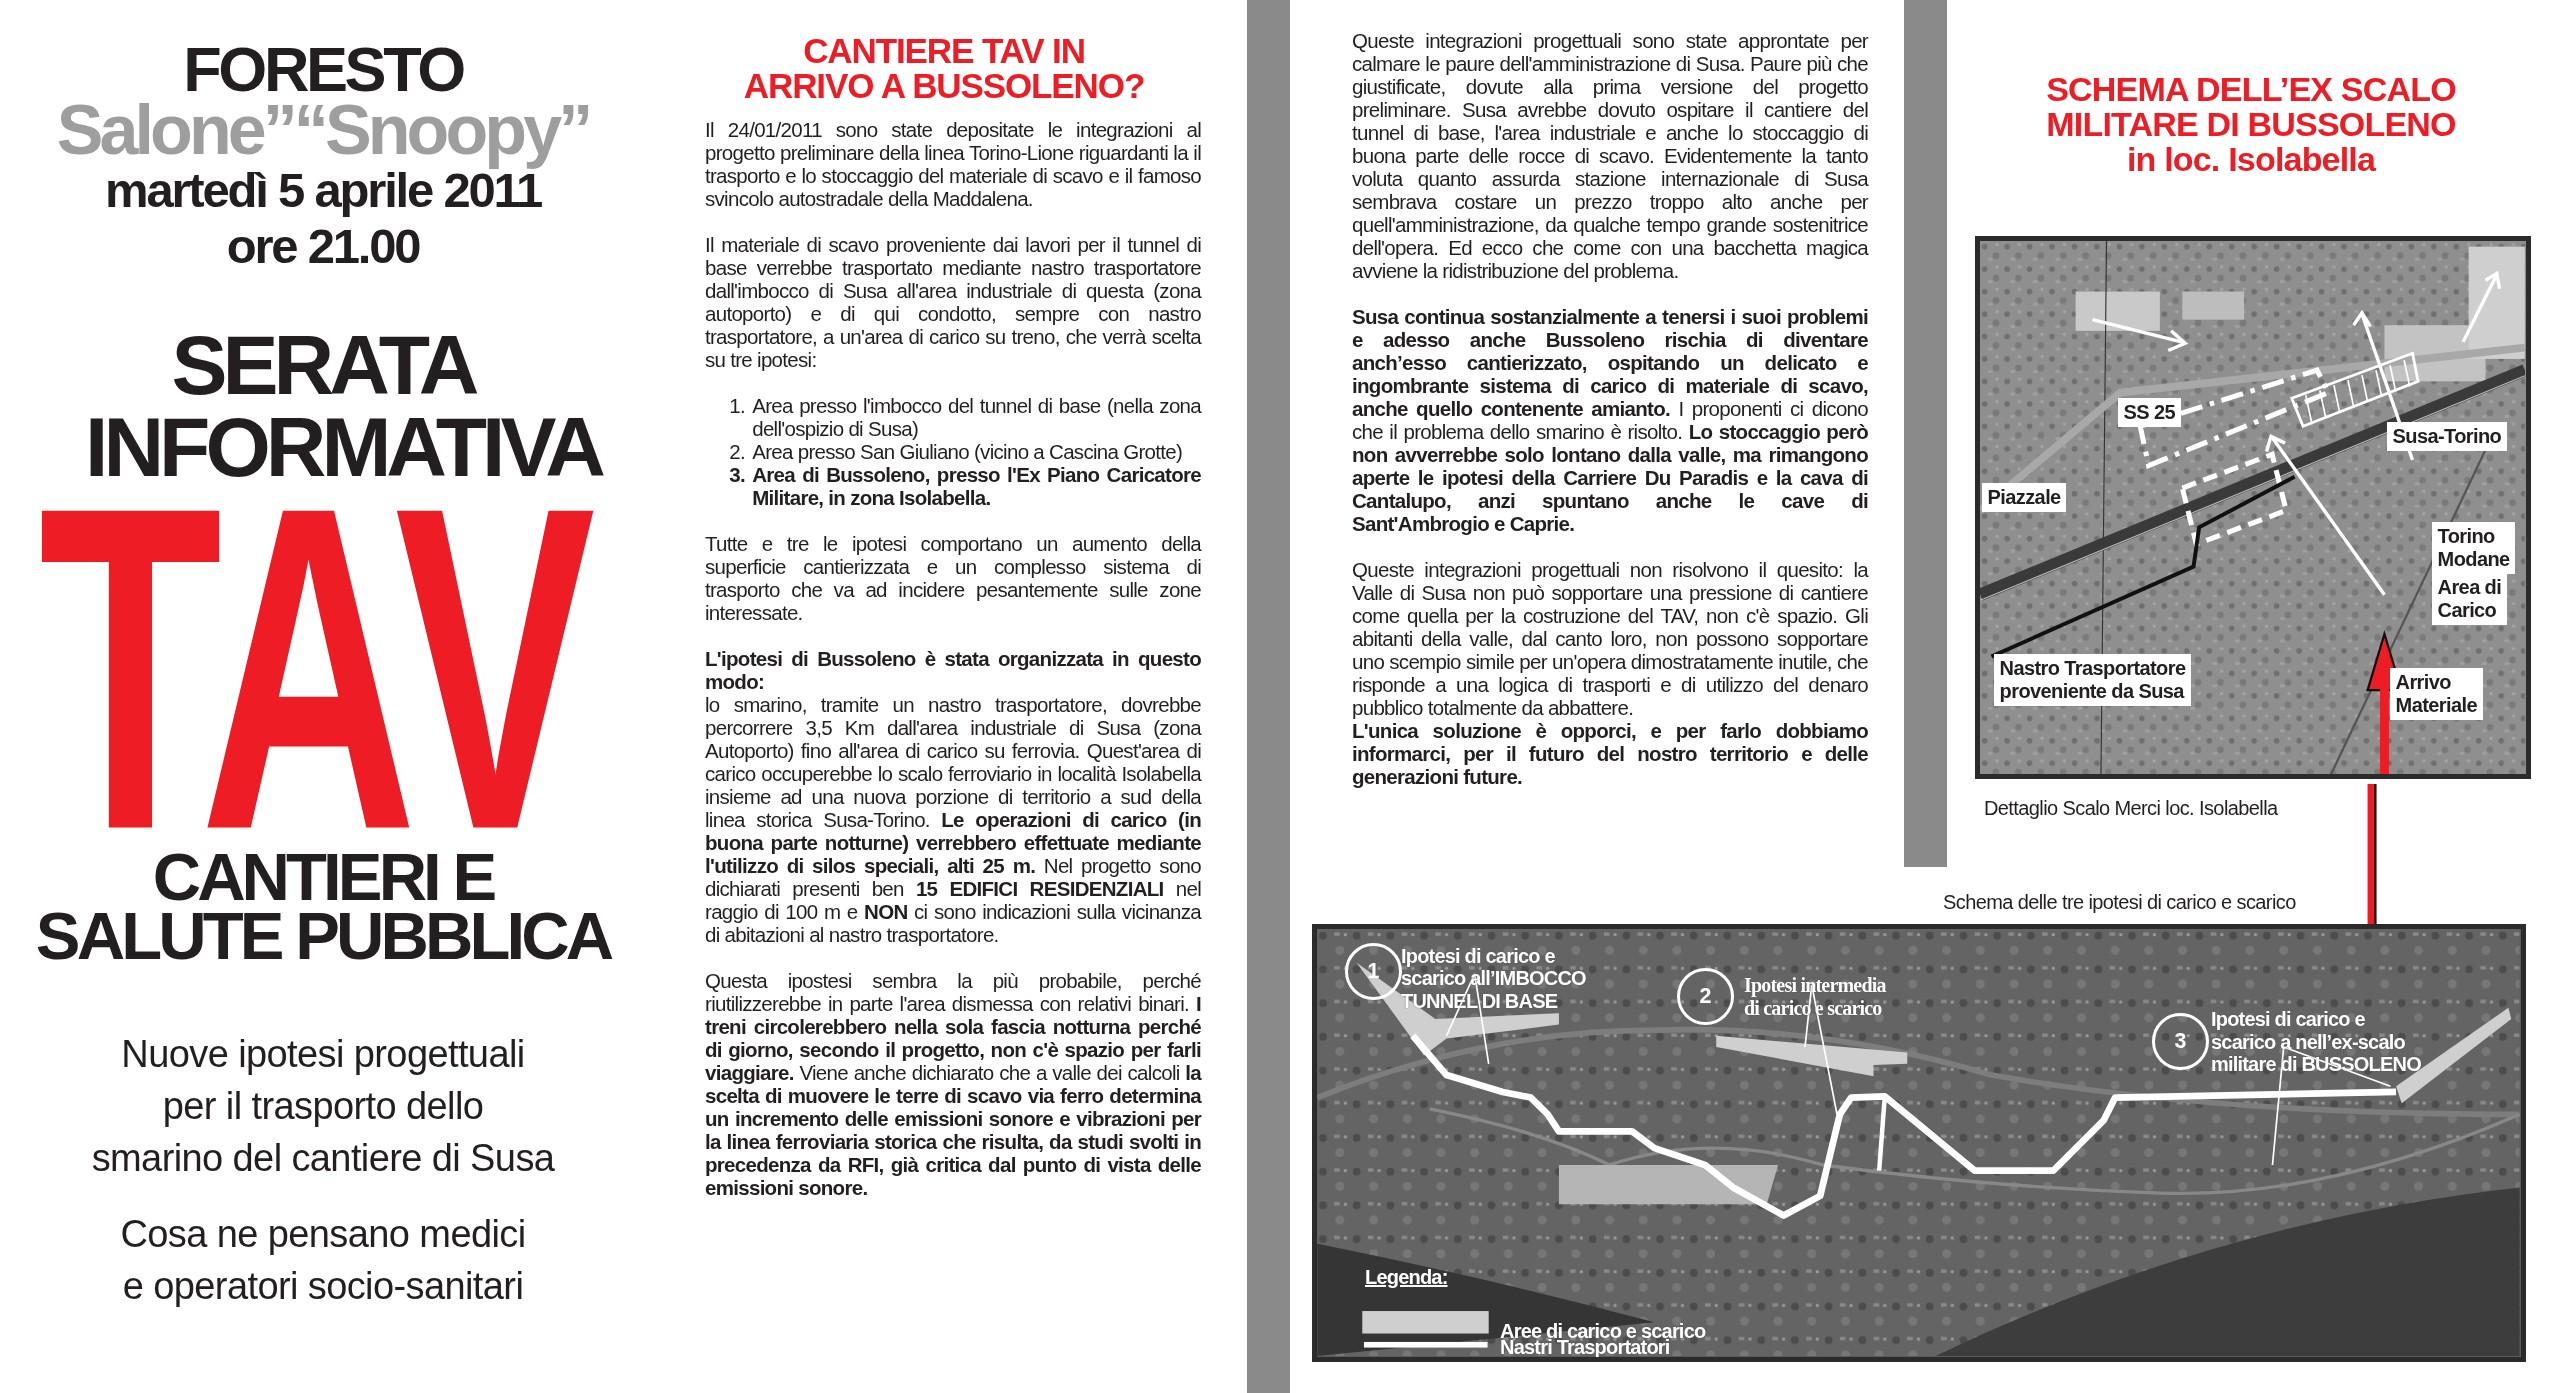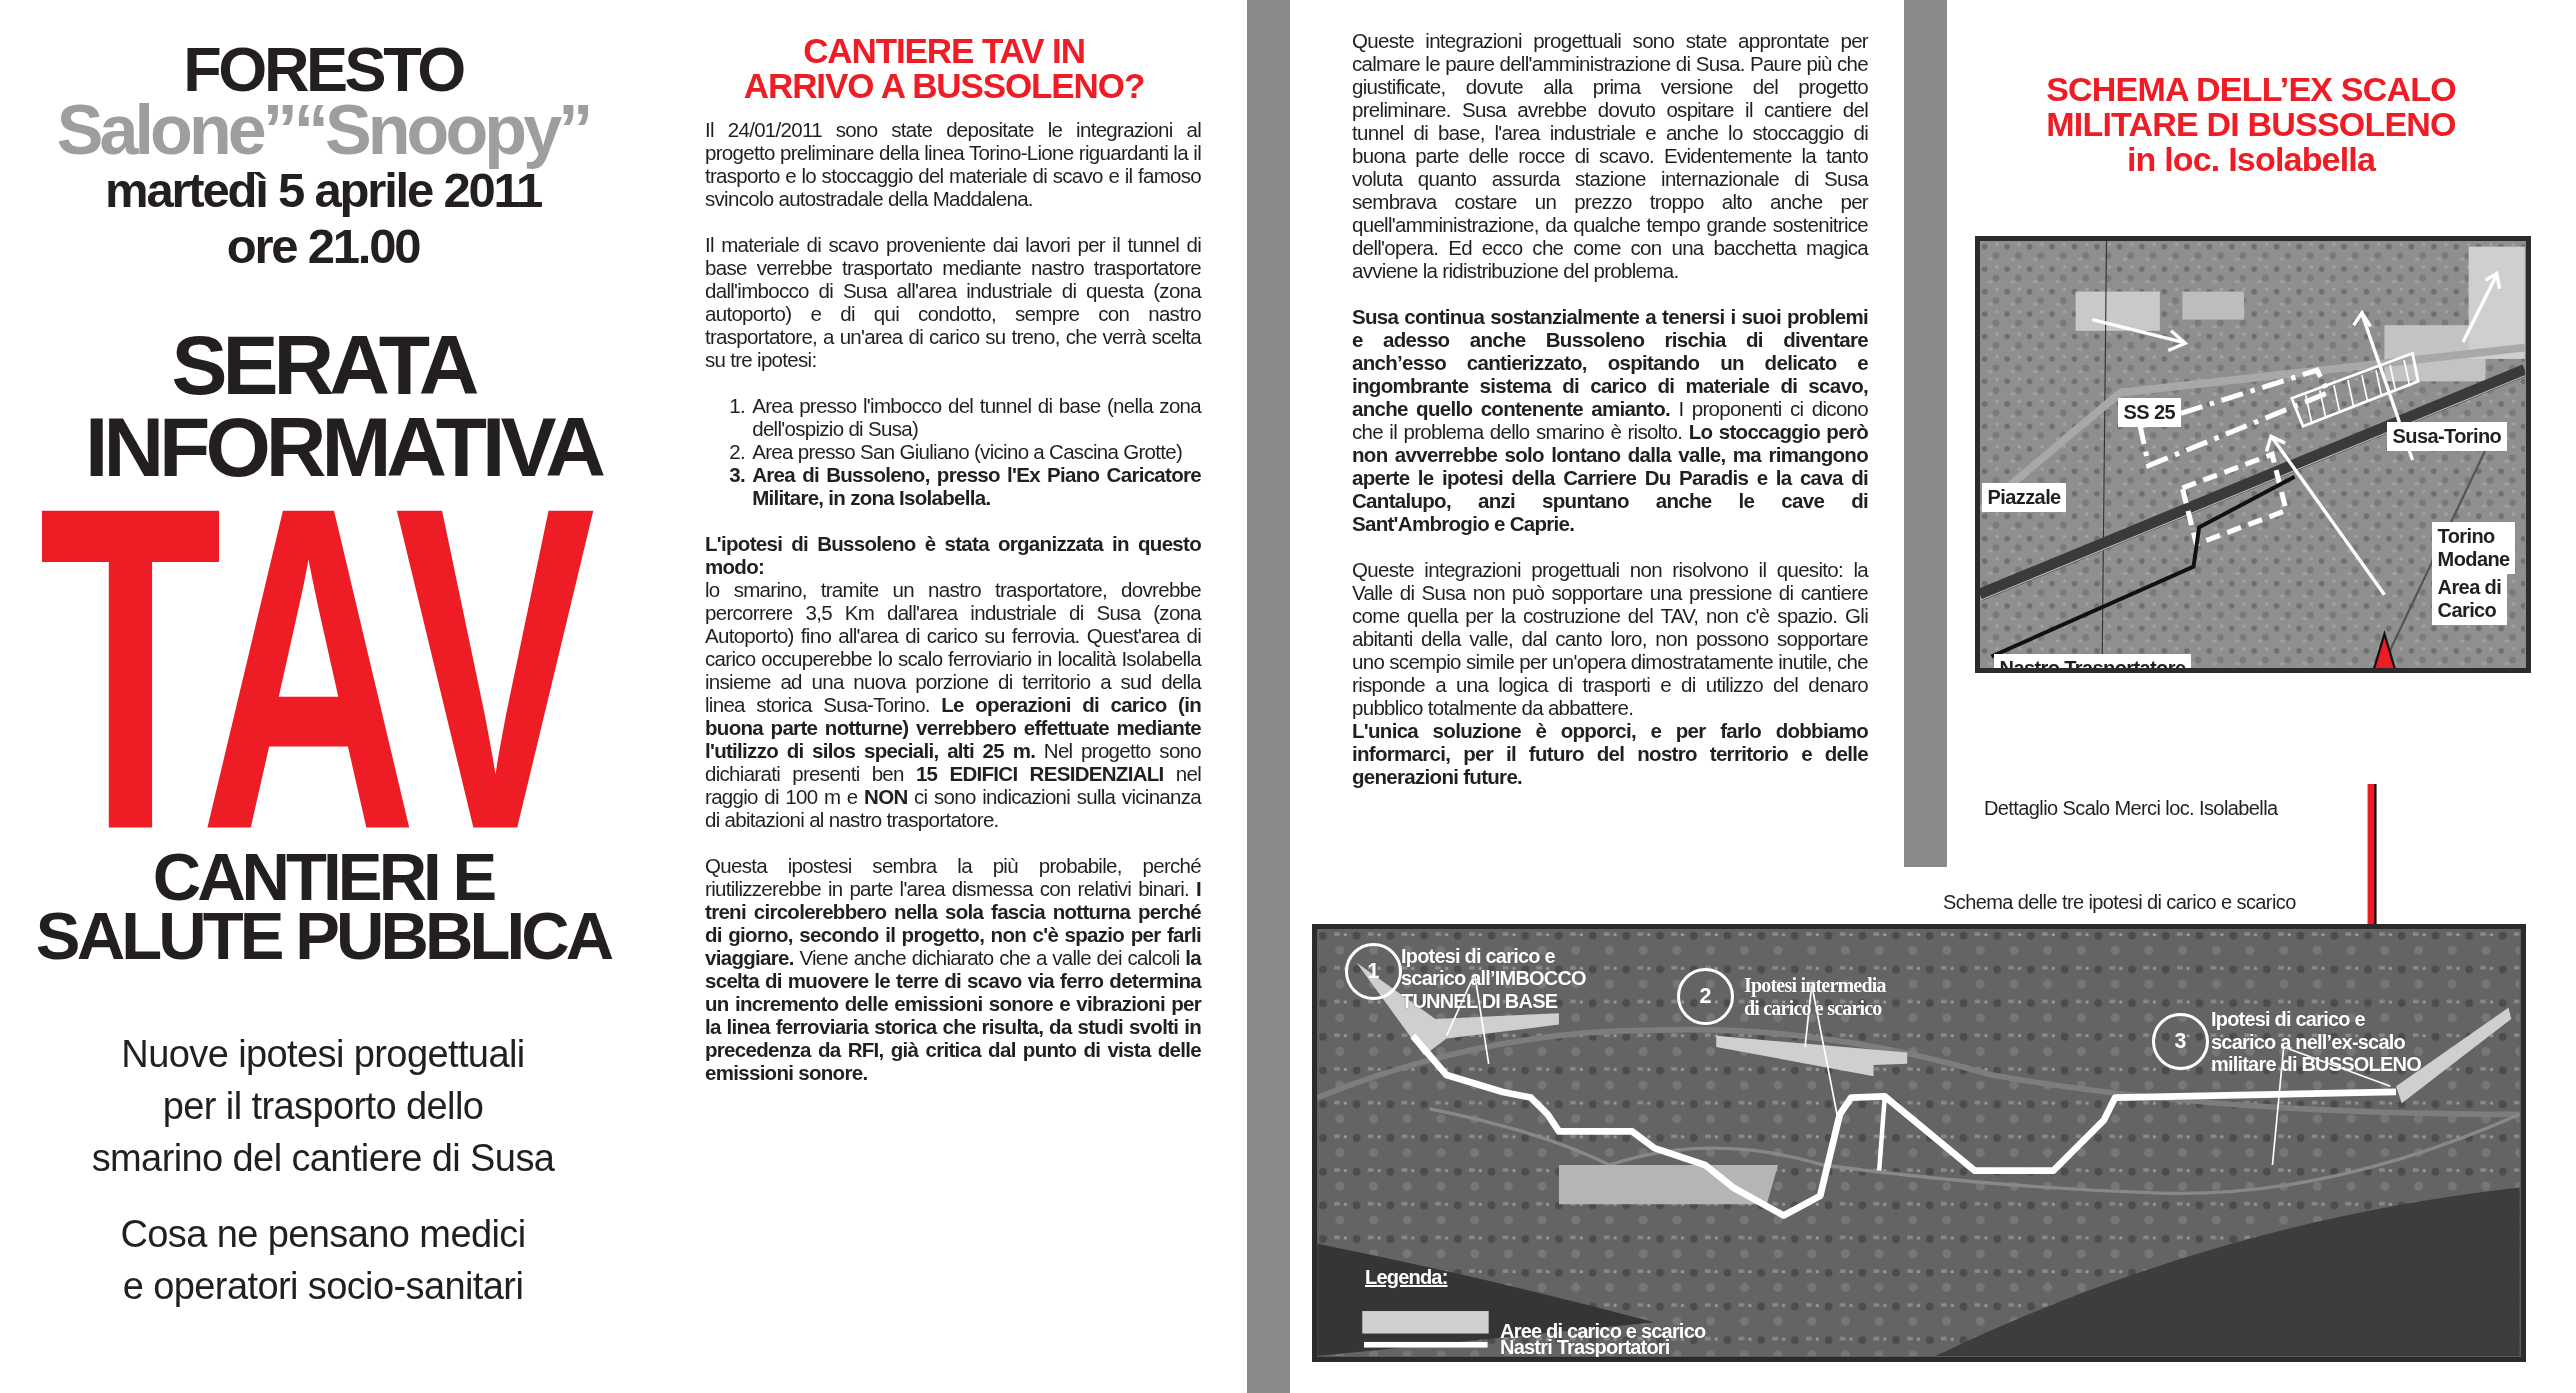--- a/index.html
+++ b/index.html
@@ -30,21 +30,21 @@
   .t2{left:691px;top:33px;width:506px;font-size:35px;line-height:35px;letter-spacing:-1.1px;}
   .t-right{left:1967px;top:72px;width:568px;font-size:34px;line-height:35px;letter-spacing:-0.8px;}
   ol.hyp{margin:0 0 23px 0;padding-left:45px;}
   ol.hyp li{margin:0;padding-left:2.2px;}
 
   .gray-bar{position:absolute;background:#8a8a8a;}
   .bar1{left:1247px;top:0;width:43px;height:1394px;}
   .bar2{left:1904px;top:0;width:43px;height:867px;}
 
   
-  .map1{position:absolute;left:1975px;top:236px;width:556px;height:437px;border:5.6px solid #2b2b2b;box-sizing:border-box;background:#8d8d8d;overflow:hidden;}
+  .map1{position:absolute;left:1975px;top:236px;width:556px;height:543px;border:5.6px solid #2b2b2b;box-sizing:border-box;background:#8d8d8d;overflow:hidden;}
   .map-label{position:absolute;background:#fff;color:#231f20;font-weight:bold;font-size:20px;line-height:22.5px;padding:3.4px 5.6px;letter-spacing:-0.6px;}
   .caption{position:absolute;font-size:20px;color:#231f20;letter-spacing:-0.6px;white-space:nowrap;}
   .map2{position:absolute;left:1312px;top:924px;width:1214px;height:438px;border:5.6px solid #2b2b2b;box-sizing:border-box;background:#5a5a5a;overflow:hidden;}
   .map2-label{position:absolute;color:#fff;font-weight:bold;font-size:20px;line-height:22.5px;letter-spacing:-0.8px;white-space:nowrap;text-shadow:0 0 1.1px #444;}
   .circle-num{position:absolute;width:51px;height:51px;border:3.9px solid #fff;border-radius:50%;color:#fff;font-weight:bold;font-size:21.4px;text-align:center;line-height:51px;}
   svg{display:block;}
 </style>
 </head>
 <body>
 
@@ -76,20 +76,21 @@
   <div>ARRIVO A BUSSOLENO?</div>
 </div>
 <div class="col col2">
   <p>Il 24/01/2011 sono state depositate le integrazioni al progetto preliminare della linea Torino-Lione riguardanti la il trasporto e lo stoccaggio del materiale di scavo e il famoso svincolo autostradale della Maddalena.</p>
   <p style="margin-bottom:23px">Il materiale di scavo proveniente dai lavori per il tunnel di base verrebbe trasportato mediante nastro trasportatore dall'imbocco di Susa all'area industriale di questa (zona autoporto) e di qui condotto, sempre con nastro trasportatore, a un'area di carico su treno, che verrà scelta su tre ipotesi:</p>
   <ol class="hyp">
     <li>Area presso l'imbocco del tunnel di base (nella zona dell'ospizio di Susa)</li>
     <li>Area presso San Giuliano (vicino a Cascina Grotte)</li>
     <li style="font-weight:bold">Area di Bussoleno, presso l'Ex Piano Caricatore Militare, in zona Isolabella.</li>
   </ol>
+  <p>Tutte e tre le ipotesi comportano un aumento della superficie cantierizzata e un complesso sistema di trasporto che va ad incidere pesantemente sulle zone interessate.</p>
   <p>
     <b>L'ipotesi di Bussoleno è stata organizzata in questo modo:</b><br>
     <span>lo smarino, tramite un nastro trasportatore, dovrebbe percorrere 3,5 Km dall'area industriale di Susa (zona Autoporto) fino all'area di carico su ferrovia. Quest'area di carico occuperebbe lo scalo ferroviario in località Isolabella insieme ad una nuova porzione di territorio a sud della linea storica Susa-Torino. </span><b>Le operazioni di carico (in buona parte notturne) verrebbero effettuate mediante l'utilizzo di silos speciali, alti 25 m.</b><span> Nel progetto sono dichiarati presenti ben </span><b>15 EDIFICI RESIDENZIALI</b><span> nel raggio di 100 m e </span><b>NON</b><span> ci sono indicazioni sulla vicinanza di abitazioni al nastro trasportatore.</span>
   </p>
   <p>
     <span>Questa ipostesi sembra la più probabile, perché riutilizzerebbe in parte l'area dismessa con relativi binari. </span><b>I treni circolerebbero nella sola fascia notturna perché di giorno, secondo il progetto, non c'è spazio per farli viaggiare.</b><span> Viene anche dichiarato che a valle dei calcoli </span><b>la scelta di muovere le terre di scavo via ferro determina un incremento delle emissioni sonore e vibrazioni per la linea ferroviaria storica che risulta, da studi svolti in precedenza da RFI, già critica dal punto di vista delle emissioni sonore.</b>
   </p>
 </div>
 
 <div class="gray-bar bar1"></div>

